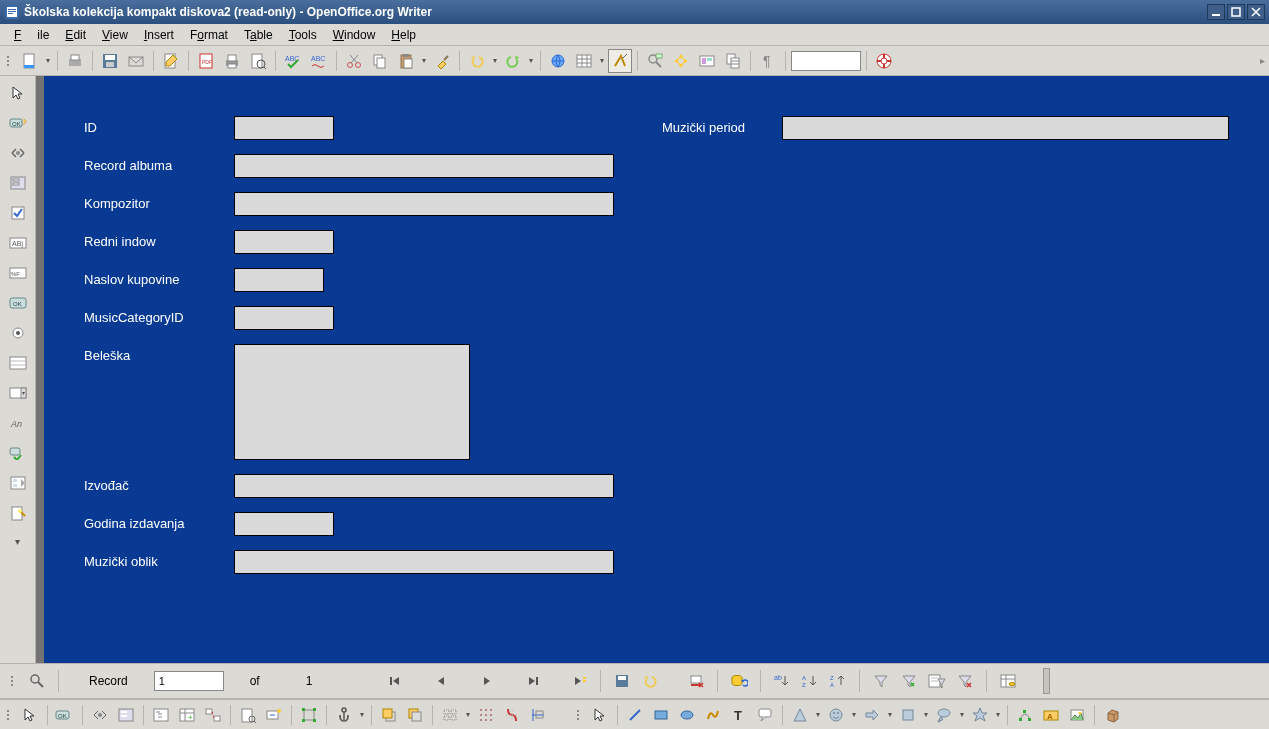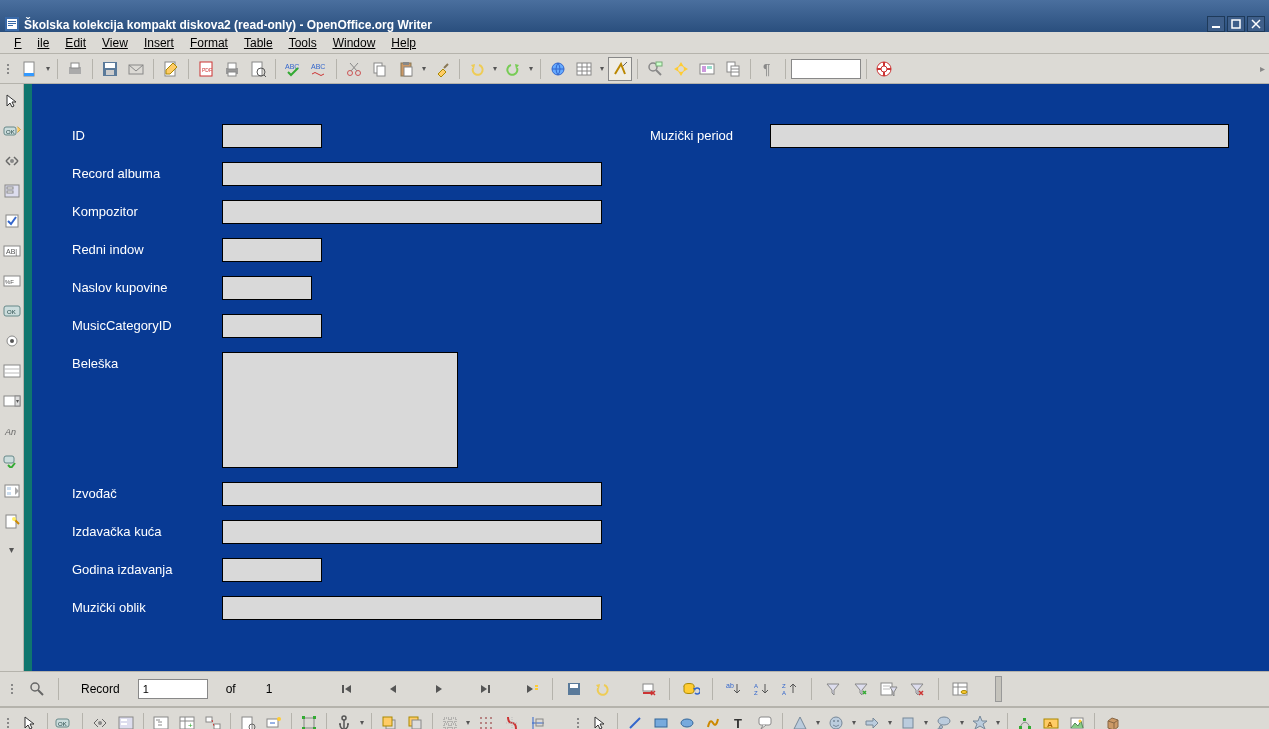--- a/index.html
+++ b/index.html
@@ -1,59 +1,59 @@
 <!DOCTYPE html>
 <html><head>
 <meta charset="utf-8">
 <style>
 * { box-sizing: border-box; margin: 0; padding: 0; }
 body { font-family: "Liberation Sans", Arial, sans-serif; font-size: 12px; background: #dcdad5; overflow: hidden; width: 1269px; height: 729px; }
 
 
-.titlebar { height: 32px; background: linear-gradient(#4a6f9e,#2a4f7e); color: #fff; display: flex; align-items: flex-end; padding: 0 4px; font-size: 12px; }
+.titlebar { height: 24px; background: linear-gradient(#4a6f9e,#2a4f7e); color: #fff; display: flex; align-items: center; padding: 0 4px; font-size: 12px; }
 .titlebar .icon { width: 16px; height: 16px; margin-right: 4px; display:inline-flex;align-items:center;justify-content:center;}
 .titlebar .title { font-weight: bold; flex: 1; }
 .titlebar .wbtn { width: 18px; height: 16px; background:#3f5f8a; border:1px solid #1e3a5a; margin-left:2px; display:inline-flex; align-items:center; justify-content:center; color:#fff; font-size:11px;}
 
 
-.menubar { height: 22px; background: #dcdad5; display: flex; align-items: center; padding: 0 6px; border-bottom: 1px solid #b5b3ac; text-decoration: underline; }
+.menubar { height: 22px; background: #dcdad5; display: flex; align-items: center; padding: 0 6px; border-bottom: 1px solid #b5b3ac; }
 .menubar span { padding: 2px 8px; cursor: default; }
 .menubar span u { text-decoration: underline; }
 
 
 .toolbar { height: 30px; background: #dcdad5; display: flex; align-items: center; padding: 0 4px; border-bottom: 1px solid #b5b3ac; gap: 2px; }
 .toolbar.bottom { border-top: 1px solid #b5b3ac; border-bottom: none;}
 .tbtn { width: 24px; height: 24px; display: inline-flex; align-items: center; justify-content: center; border: 1px solid transparent; }
 .tbtn.active { border: 1px solid #888; background: #efede6;}
 .tsep { width: 1px; height: 20px; background: #b5b3ac; margin: 0 3px; }
 .tdrop { width:8px; font-size:8px; color:#555; text-align:center;}
 .tinput { width: 70px; height: 20px; border: 1px solid #888; background:#fff; padding: 0 2px; font-size:11px;}
 .grip { width:8px; display:inline-flex; flex-direction:column; gap:2px; align-items:center; margin-right:4px;}
 .grip i{width:2px;height:2px;background:#888;}
 
 
 .main { display: flex; height: calc(729px - 20px - 22px - 30px - 36px - 30px - 4px); }
-.side-toolbar { width: 24px; background: #dcdad5; border-right: 1px solid #b5b3ac; display: flex; flex-direction: column; align-items: center; padding-top: 6px; gap: 8px; }
+.side-toolbar { width: 36px; background: #dcdad5; border-right: 1px solid #b5b3ac; display: flex; flex-direction: column; align-items: center; padding-top: 6px; gap: 8px; }
 .side-toolbar .sbtn { width: 24px; height: 22px; display:flex;align-items:center;justify-content:center; border:1px solid transparent;}
 .side-toolbar .end { font-size: 10px; color:#555; margin-top:4px;}
 
-.doc { flex: 1; background: #0f766e; position: relative; overflow: hidden; }
+.doc { flex: 1; background: #737373; position: relative; overflow: hidden; }
 .form-page { position:absolute; left:8px; top:0; right:0; bottom:0; background: #083a94; color: #fff; padding: 40px 40px; }
 .form-row { display: flex; align-items: flex-start; margin-bottom: 14px; }
 .form-row label { width: 150px; padding-top: 4px; font-size: 13px;}
 .form-row .fld { background: #d9d9d9; border: 1px solid #000; height: 24px; }
 .form-row .fld.ta { height: 116px;}
 .col2 { position:absolute; left: 618px; top: 40px; right: 40px;}
 .col2 .form-row label{ width:120px;}
 .col2 .fld { flex:1; height:24px;}
 
 
 .navbar { height: 36px; background: #dcdad5; display: flex; align-items: center; padding: 0 8px; gap: 6px; border-top:1px solid #b5b3ac; border-bottom:1px solid #b5b3ac;}
 .navbar .nbtn { width: 22px; height: 22px; display:inline-flex; align-items:center; justify-content:center; }
-.navbar .rec-label { font-size: 12px; margin: 0 12px;}
+.navbar .rec-label { font-size: 12px; margin: 0 20px;}
 .navbar .rec-input { width: 70px; height: 20px; border: 1px solid #888; background:#fff; text-align:left; padding:0 4px; font-size:11px;}
 .navbar .nsep { width:1px; height:22px; background:#b5b3ac; margin:0 4px;}
 
 svg { display:block;}
 </style>
 </head>
 <body>
 
 <div class="titlebar">
   <span class="icon">
@@ -412,24 +412,20 @@
       </div>
       <div class="form-row">
         <label>Beleška</label>
         <div class="fld ta" style="width:236px"></div>
       </div>
       <div class="form-row">
         <label>Izvođač</label>
         <div class="fld" style="width:380px"></div>
       </div>
       <div class="form-row">
-        <label>Izdavačka kuća</label>
-        <div class="fld" style="width:380px"></div>
-      </div>
-      <div class="form-row">
         <label>Godina izdavanja</label>
         <div class="fld" style="width:100px"></div>
       </div>
       <div class="form-row">
         <label>Muzički oblik</label>
         <div class="fld" style="width:380px"></div>
       </div>
       <div class="col2">
         <div class="form-row">
           <label>Muzički period</label>

